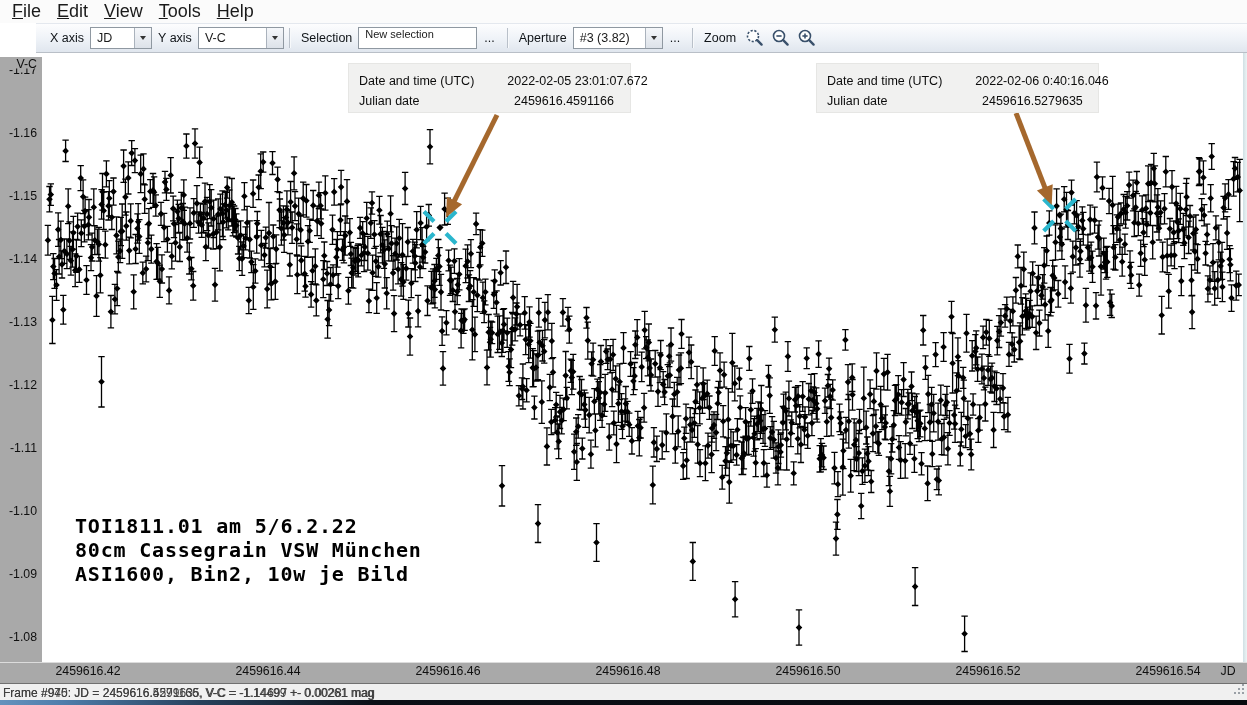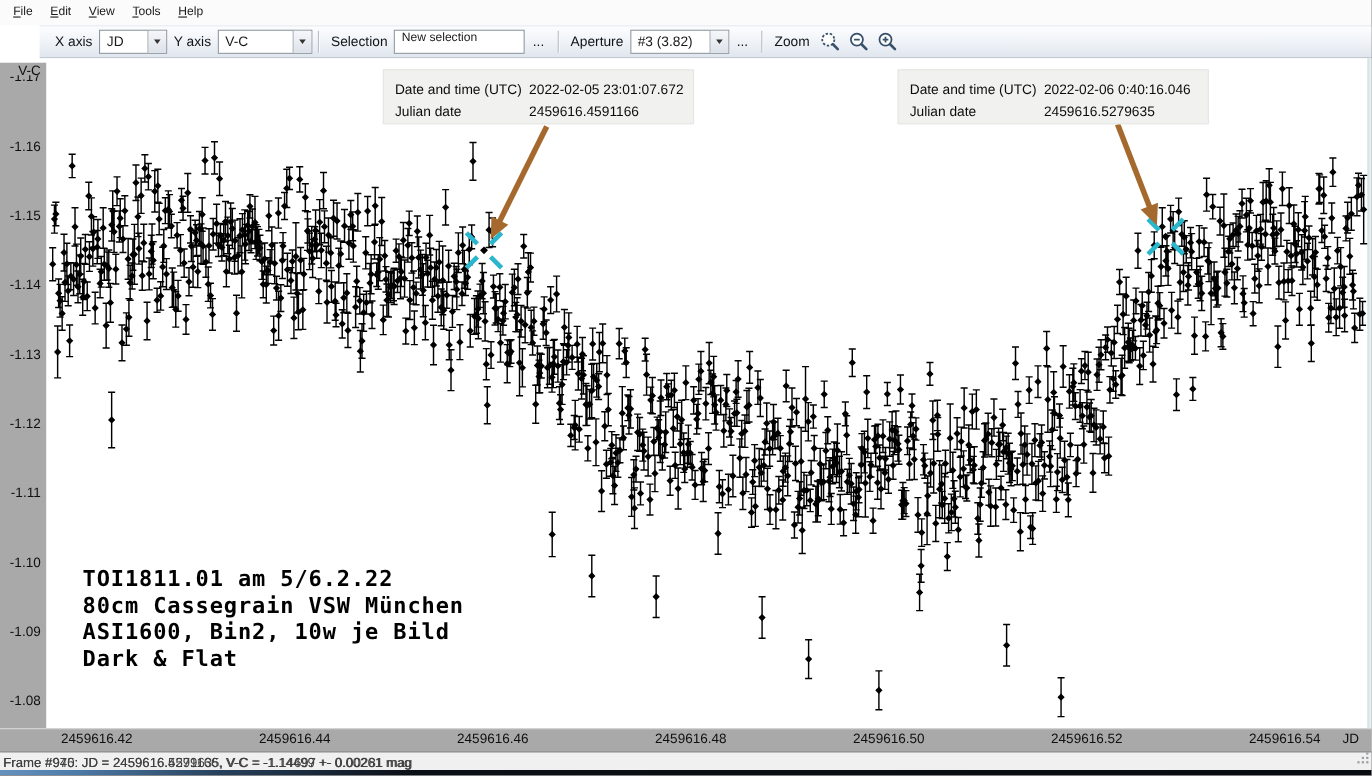--- a/index.html
+++ b/index.html
@@ -5,21 +5,21 @@
   * { margin:0; padding:0; box-sizing:border-box; }
   html,body { background:#3b3b3b; }
   .window {
     position:relative; width:1247px; height:705px; overflow:hidden;
     background:#ffffff; font-family:"Liberation Sans", sans-serif; color:#1a1a1a;
   }
   
   .menubar {
     position:absolute; left:0; top:0; width:100%; height:23px;
     background:#fbfbfb; display:flex; align-items:center; padding-left:4px;
-    font-size:11px;
+    font-size:18px;
   }
   .menu-item { display:inline-block; padding:3px 8px 4px 8px; cursor:default; }
   .menu-item::first-letter { text-decoration:underline; }
   
   .toolbar {
     position:absolute; left:0; top:23px; width:100%; height:30px;
     background:linear-gradient(#fdfdfe, #eef2f7 55%, #e0e6ee);
     border-top:1px solid #e4e8ee; border-bottom:1px solid #b9bfc7;
     display:flex; align-items:center; padding-left:8px; font-size:12.5px;margin-left:36px;
   }
@@ -47,21 +47,21 @@
   .x-band { position:absolute; left:0; top:609px; width:1247px; height:21px; background:#a9a9a9; box-shadow:inset 0 1px 0 #dcdcdc; }
   .right-strip { position:absolute; right:0; top:0; width:4px; height:609px; background:linear-gradient(90deg,#cfe0e4,#eef4f5); }
   .plot-svg { position:absolute; left:0; top:0; width:1247px; height:630px; }
   
   .tooltip {
     position:absolute; width:283px; height:50px; background:#f1f1f0;
     border:1px solid #e6e6e4; font-size:12.5px; color:#0c0c0c; padding:7px 0 0 10px;
   }
   .tt-row { display:flex; height:20px; align-items:center; }
   .tt-label { width:122px; white-space:nowrap; }
-  .tt-value { white-space:nowrap; }
+  .tt-value { white-space:nowrap;margin-left:33px; }
   .tooltip-1 { left:348px; top:10px; }
   .tooltip-2 { left:816px; top:10px; }
   
   .annotation {
     position:absolute; left:75px; top:461px;
     font-family:"DejaVu Sans Mono", monospace; font-weight:bold;
     font-size:20px; line-height:24px; letter-spacing:0.8px; color:#000000;
   }
   
   .statusbar {
@@ -219,21 +219,20 @@
       <div class="tt-row">
         <span class="tt-label">Julian date</span>
         <span class="tt-value">2459616.5279635</span>
       </div>
     </div>
 
     <div class="annotation">
       <div>TOI1811.01 am 5/6.2.22</div>
       <div>80cm Cassegrain VSW München</div>
       <div>ASI1600, Bin2, 10w je Bild</div>
-      <div>Dark &amp; Flat</div>
     </div>
   </div>
 
   <div class="statusbar">
     <span class="status-text">Frame #940: JD = 2459616.4591166, V-C = -1.14499 +- 0.00261 mag</span>
     <span class="status-text">Frame #975: JD = 2459616.5279635, V-C = -1.14697 +- 0.00281 mag</span>
     <span class="resize-grip">
       <svg width="12" height="12" viewBox="0 0 12 12">
         <rect x="9" y="1" width="2" height="2" fill="#9aa0a6"></rect>
           <rect x="9" y="5" width="2" height="2" fill="#9aa0a6"></rect>

